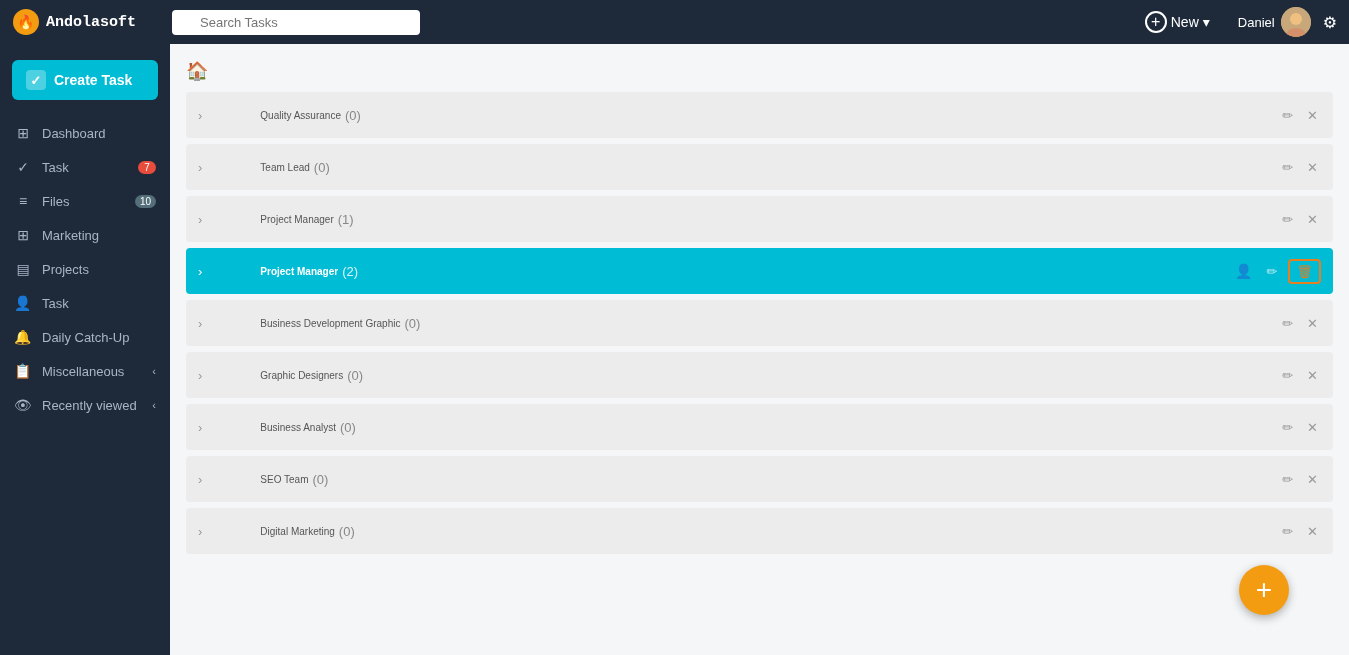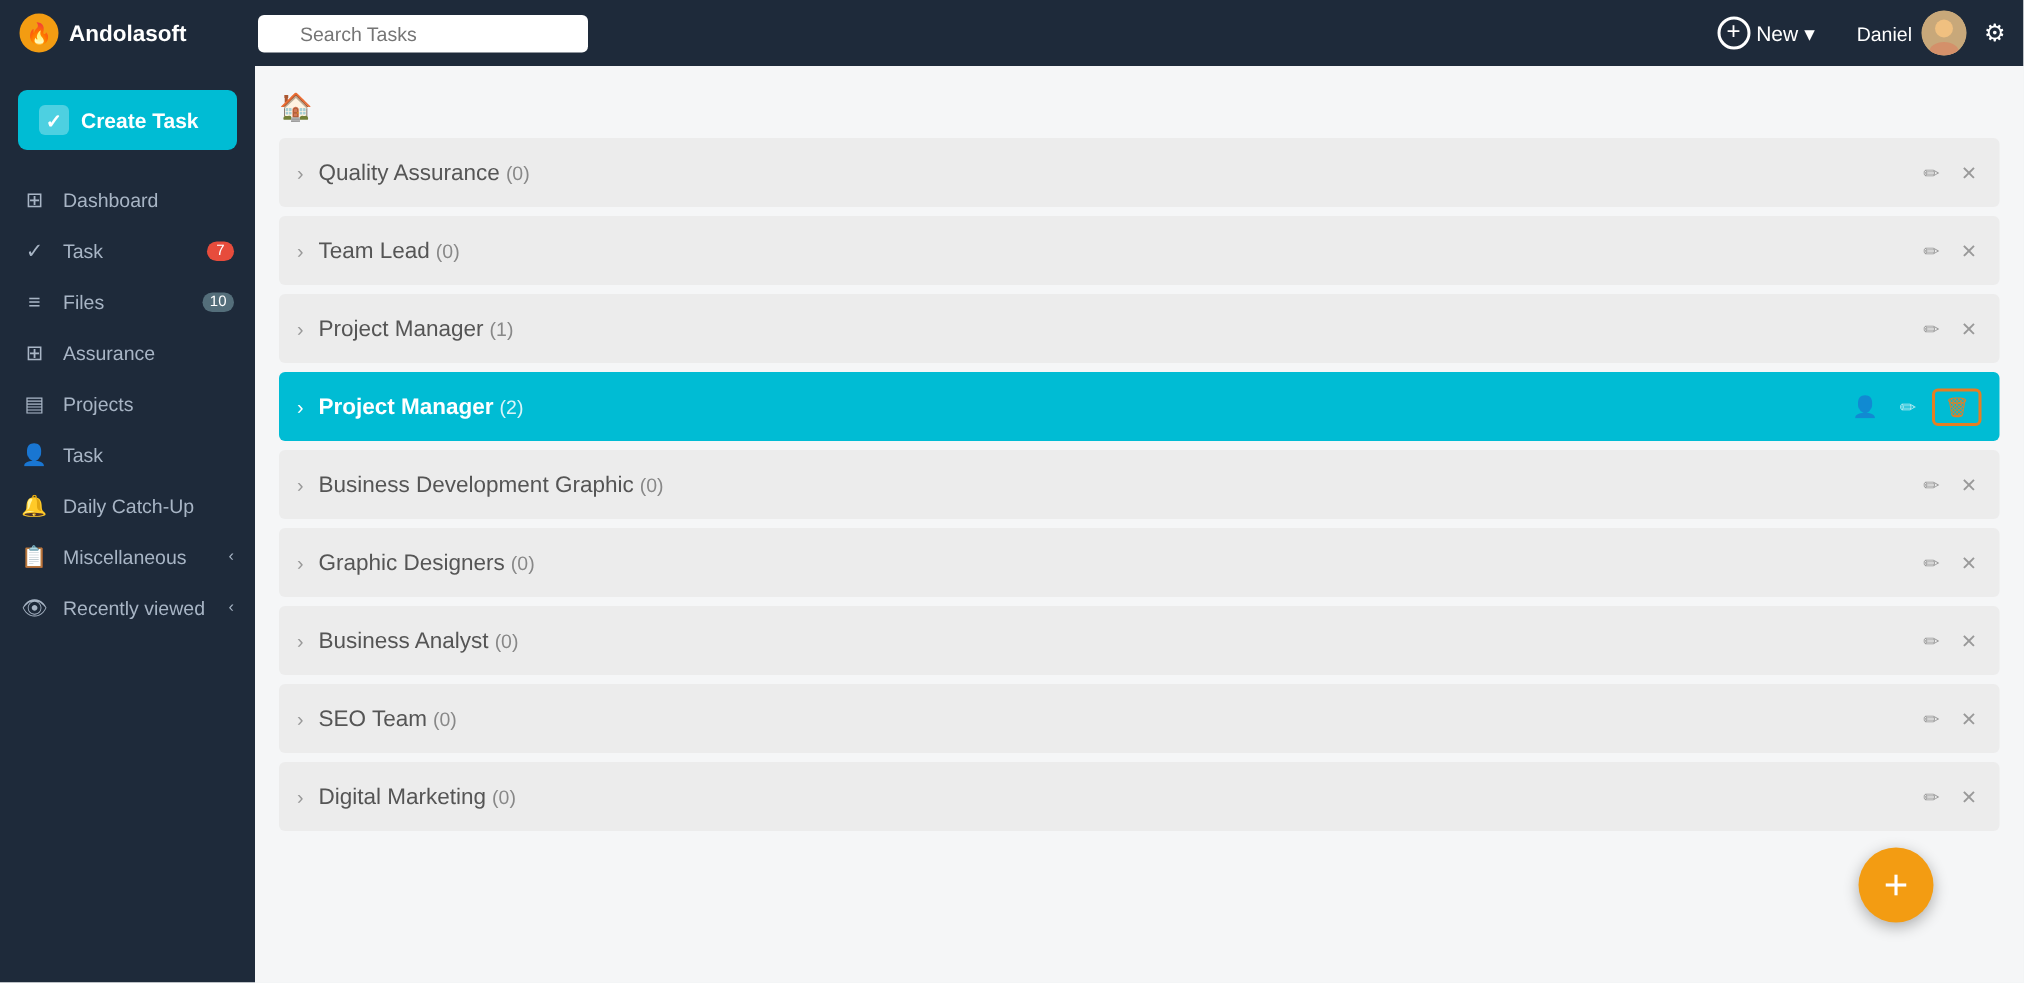--- a/index.html
+++ b/index.html
@@ -23,33 +23,34 @@
       flex-shrink: 0;
     }
     .brand-logo {
       width: 28px;
       height: 28px;
     }
     .brand-name {
       color: #fff;
       font-size: 15px;
       font-weight: 600;
+      font-family: Liberation Mono, monospace;
     }
     .navbar-search {
       flex: 1;
       display: flex;
       align-items: center;
     }
     .search-box {
       background: #fff;
       border: none;
       border-radius: 4px;
       padding: 5px 10px 5px 28px;
       font-size: 13px;
-      width: 220px;
+      width: 248px;
       color: #555;
       outline: none;
       position: relative;
     }
     .search-wrapper {
       position: relative;
       display: flex;
       align-items: center;
     }
     .search-icon-nav {
@@ -208,23 +209,24 @@
       background: #00bcd4;
     }
     .group-chevron {
       color: #999;
       font-size: 13px;
       margin-right: 10px;
       cursor: pointer;
     }
     .active-row .group-chevron { color: #fff; }
     .group-name {
-      font-size: 15px;
+      font-size: 10px;
       color: #555;
       font-weight: 500;
+      margin-left: 48px;
     }
     .active-row .group-name { color: #fff; font-weight: 700; }
     .group-count {
       font-size: 13px;
       color: #888;
       margin-left: 4px;
     }
     .active-row .group-count { color: rgba(255,255,255,0.85); }
     .group-actions {
       margin-left: auto;
@@ -324,21 +326,21 @@
       <span>Task</span>
       <span class="badge">7</span>
     </div>
     <div class="sidebar-nav-item">
       <span class="nav-icon">≡</span>
       <span>Files</span>
       <span class="badge badge-gray">10</span>
     </div>
     <div class="sidebar-nav-item">
       <span class="nav-icon">⊞</span>
-      <span>Assurance</span>
+      <span>Marketing</span>
     </div>
     <div class="sidebar-nav-item">
       <span class="nav-icon">▤</span>
       <span>Projects</span>
     </div>
     <div class="sidebar-nav-item">
       <span class="nav-icon">👤</span>
       <span>Task</span>
     </div>
     <div class="sidebar-nav-item">

